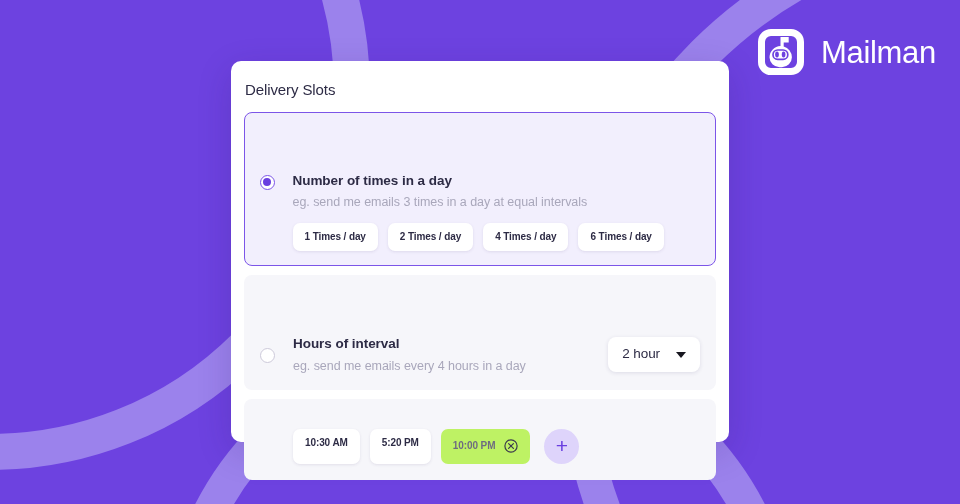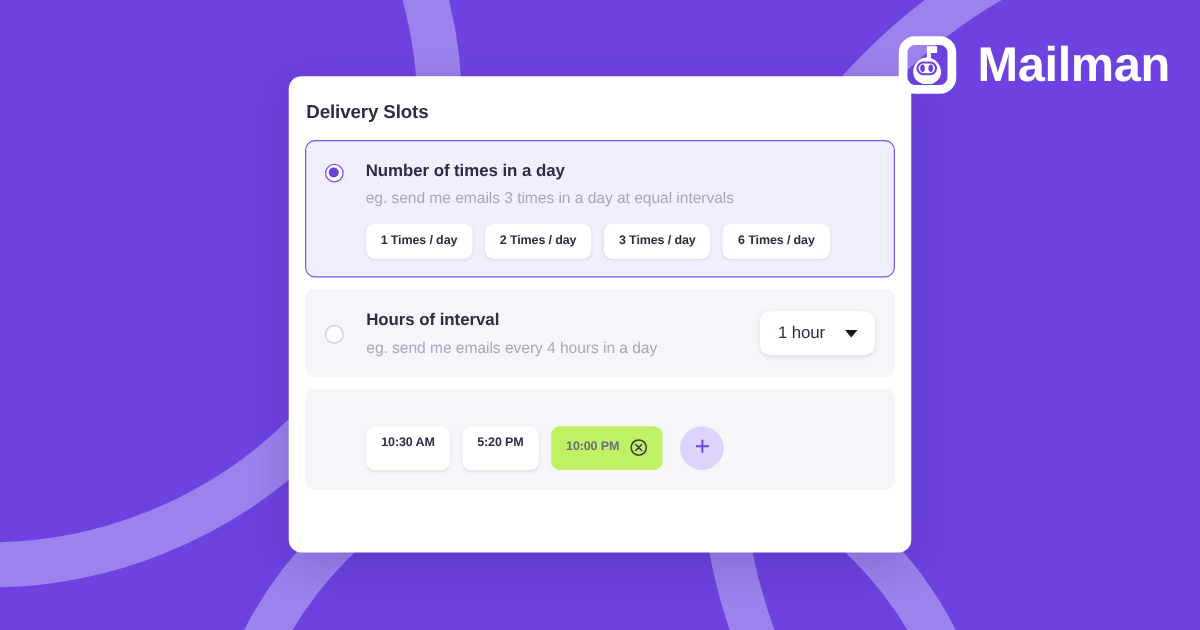--- a/index.html
+++ b/index.html
@@ -40,57 +40,57 @@
   }
 
   
   .brand {
     position:absolute; right:24px; top:26px;
     display:flex; align-items:center; gap:14px;
     z-index:5;
   }
   .brand-mark { width:52px; height:52px; display:block; }
   .brand-name {
-    color:#ffffff; font-size:39px; font-weight:bold;
+    color:#ffffff; font-size:31px; font-weight:normal;
     letter-spacing:-0.3px; line-height:1;
   }
 
   
   .card {
     position:absolute;
     left:231px; top:61px;
     width:498px; height:381px;
     background:#ffffff;
     border-radius:10px;
     box-shadow:0 10px 34px rgba(40,16,90,.18);
     padding:20px 13px 13px 13px;
     z-index:4;
     display:flex; flex-direction:column;
   }
   .card-title {
-    font-size:15px; font-weight:bold; color:#2d2b45;
+    font-size:15px; font-weight:normal; color:#2d2b45;
     letter-spacing:-0.1px;
     padding:0 0 14px 1px;
   }
 
   
   .opt {
     border-radius:8px;
     padding:17px 16px 16px 16px;
     position:relative;
   }
   .opt.selected {
     background:#f2effd;
     border:1.5px solid #7c55e8;
     padding:15.5px 14.5px 14.5px 14.5px;
   }
   .opt.plain { background:#f6f6fa; }
   .opt + .opt { margin-top:9px; }
 
-  .opt-head { display:flex; align-items:flex-start; }
+  .opt-head { display:flex; align-items:flex-start;margin-top:44px; }
 
   .radio {
     width:15px; height:15px; border-radius:50%;
     flex:0 0 15px; margin-top:2px;
     border:1.6px solid #cdcada; background:#ffffff;
     position:relative;
   }
   .radio.on { border-color:#7c55e8; border-width:1.6px; background:#ffffff; }
   .radio.on::after {
     content:""; position:absolute;
@@ -197,34 +197,34 @@
     <div class="opt-head">
       <div class="radio on"></div>
       <div class="opt-texts">
         <div class="opt-title">Number of times in a day</div>
         <div class="opt-desc">eg. send me emails 3 times in a day at equal intervals</div>
       </div>
     </div>
     <div class="chip-row">
       <div class="chip">1 Times / day</div>
       <div class="chip">2 Times / day</div>
-      <div class="chip">3 Times / day</div>
+      <div class="chip">4 Times / day</div>
       <div class="chip">6 Times / day</div>
     </div>
   </div>
 
   <div class="opt plain with-select">
     <div class="opt-head">
       <div class="radio"></div>
       <div class="opt-texts">
         <div class="opt-title">Hours of interval</div>
         <div class="opt-desc">eg. send me emails every 4 hours in a day</div>
       </div>
       <div class="select">
-        <div class="select-value">1 hour</div>
+        <div class="select-value">2 hour</div>
         <div class="caret"></div>
       </div>
     </div>
   </div>
 
   <div class="opt plain">
     <div class="chip-row">
       <div class="chip">10:30 AM</div>
       <div class="chip">5:20 PM</div>
       <div class="chip muted">

